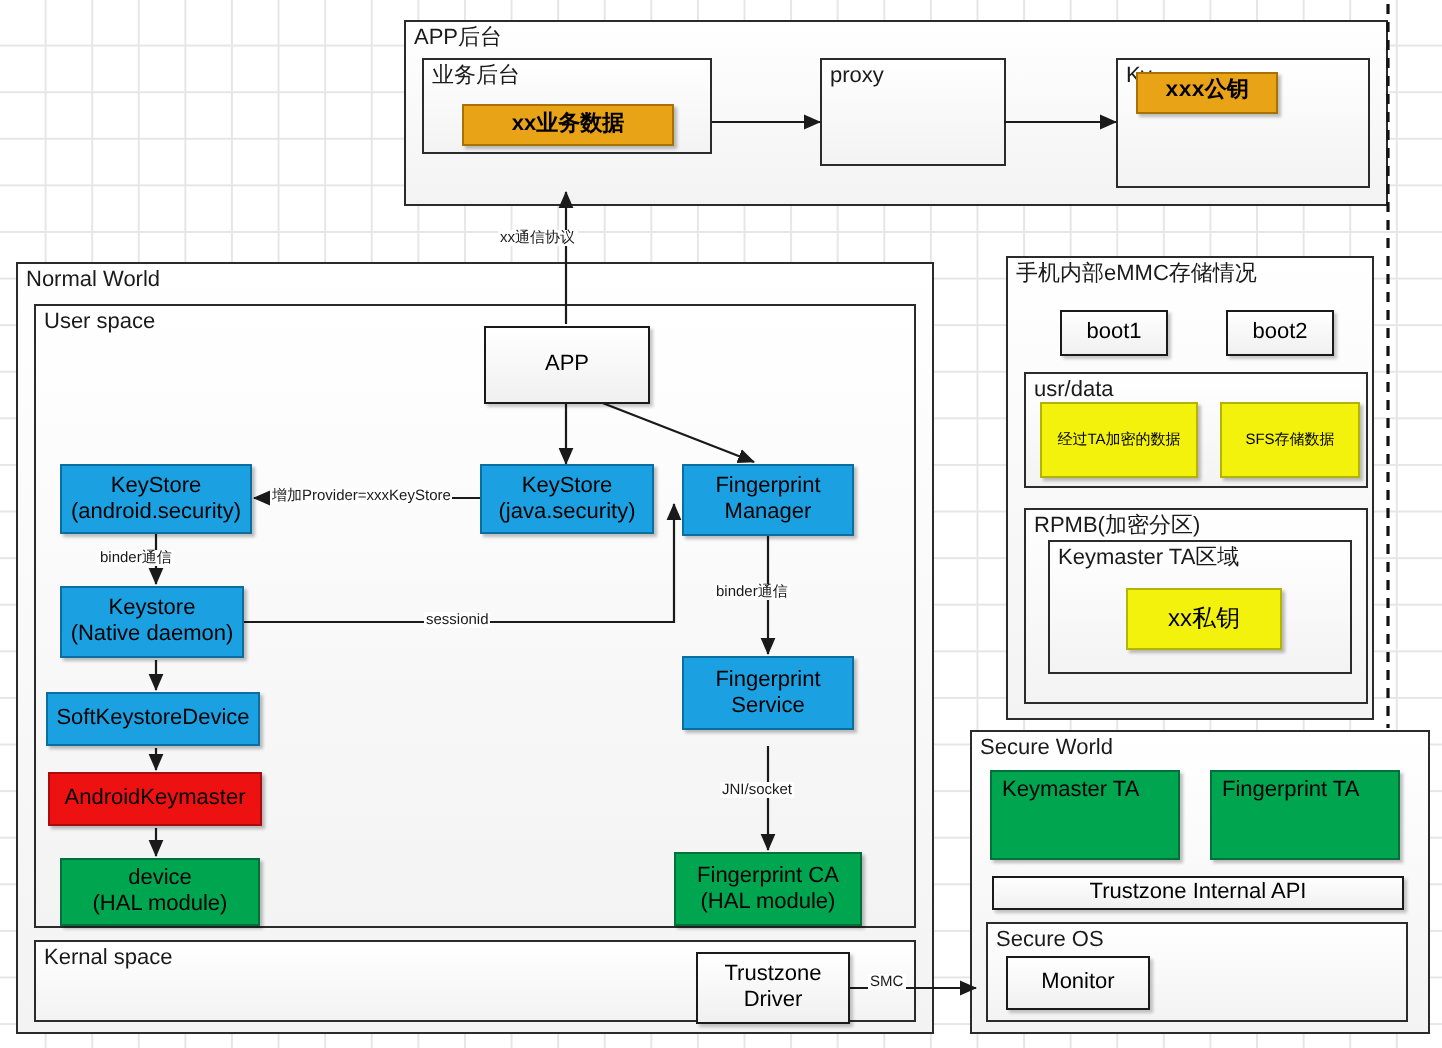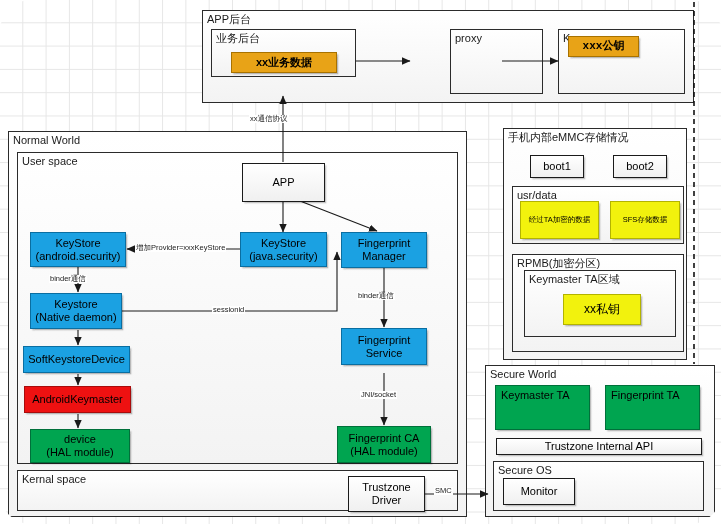--- a/index.html
+++ b/index.html
@@ -17,21 +17,20 @@
     position: relative;
     width: 721px;
     height: 524px;
     background-color: #ffffff;
     background-image:
       linear-gradient(to right, #e6e6e6 1px, transparent 1px),
       linear-gradient(to bottom, #e6e6e6 1px, transparent 1px);
     background-size: 23.3px 23.3px;
     background-position: -1px -1px;
     overflow: hidden;
-    border-radius: 31px;
   }
   .box {
     position: absolute;
     box-sizing: border-box;
     border: 1px solid #000000;
     font-size: 11px;
     color: #000000;
     line-height: 1.15;
   }
   .container-box {
@@ -184,21 +183,21 @@
     <div class="container-label">APP后台</div>
   </div>
 
   <div class="box container-box" style="left:211px; top:29px; width:145px; height:48px;">
     <div class="container-label">业务后台</div>
   </div>
   <div class="box orange-box" style="left:231px; top:52px; width:106px; height:21px;">
     <span class="box-text">xx业务数据</span>
   </div>
 
-  <div class="box container-box" style="left:410px; top:29px; width:93px; height:65px;margin-left:40px;">
+  <div class="box container-box" style="left:410px; top:29px; width:93px; height:54px;">
     <div class="container-label">proxy</div>
   </div>
 
   <div class="box container-box" style="left:558px; top:29px; width:127px; height:65px;">
     <div class="container-label">Kv</div>
   </div>
   <div class="box orange-box" style="left:568px; top:36px; width:71px; height:21px;font-family:Liberation Mono, monospace;">
     <span class="box-text">xxx公钥</span>
   </div>
 

